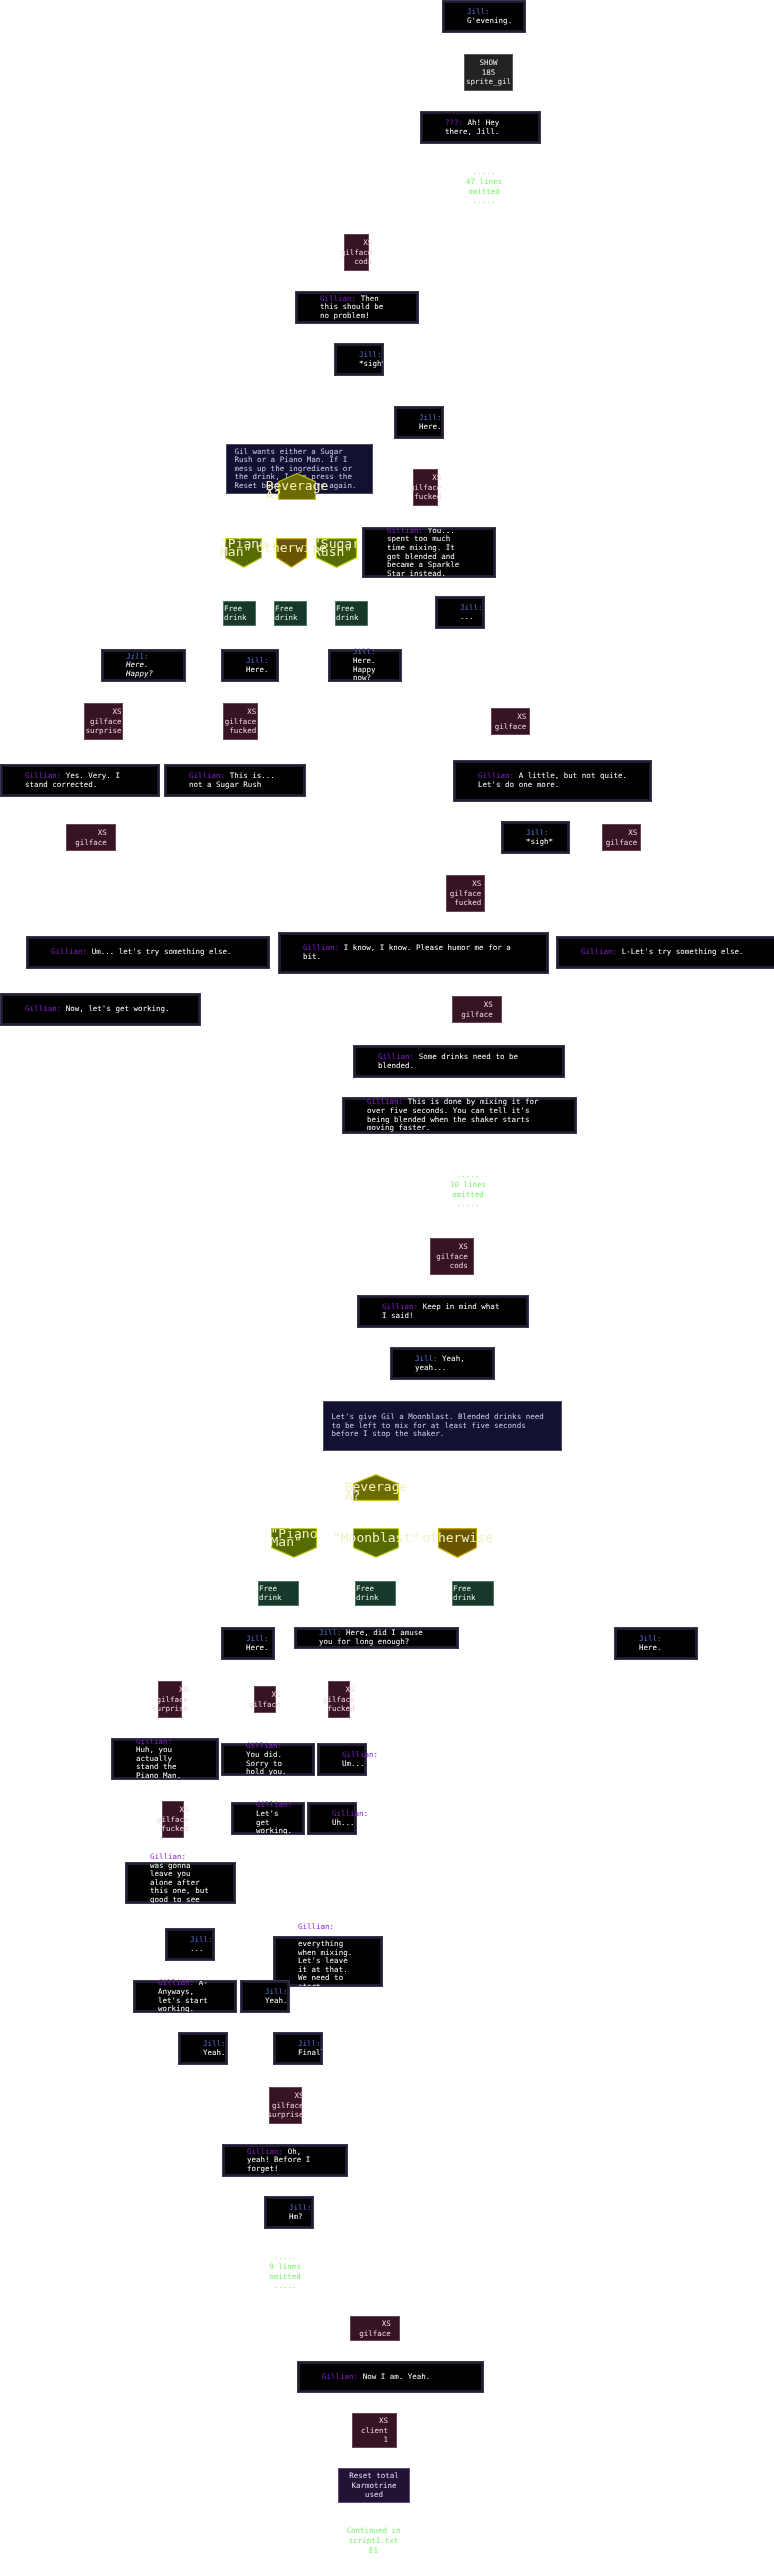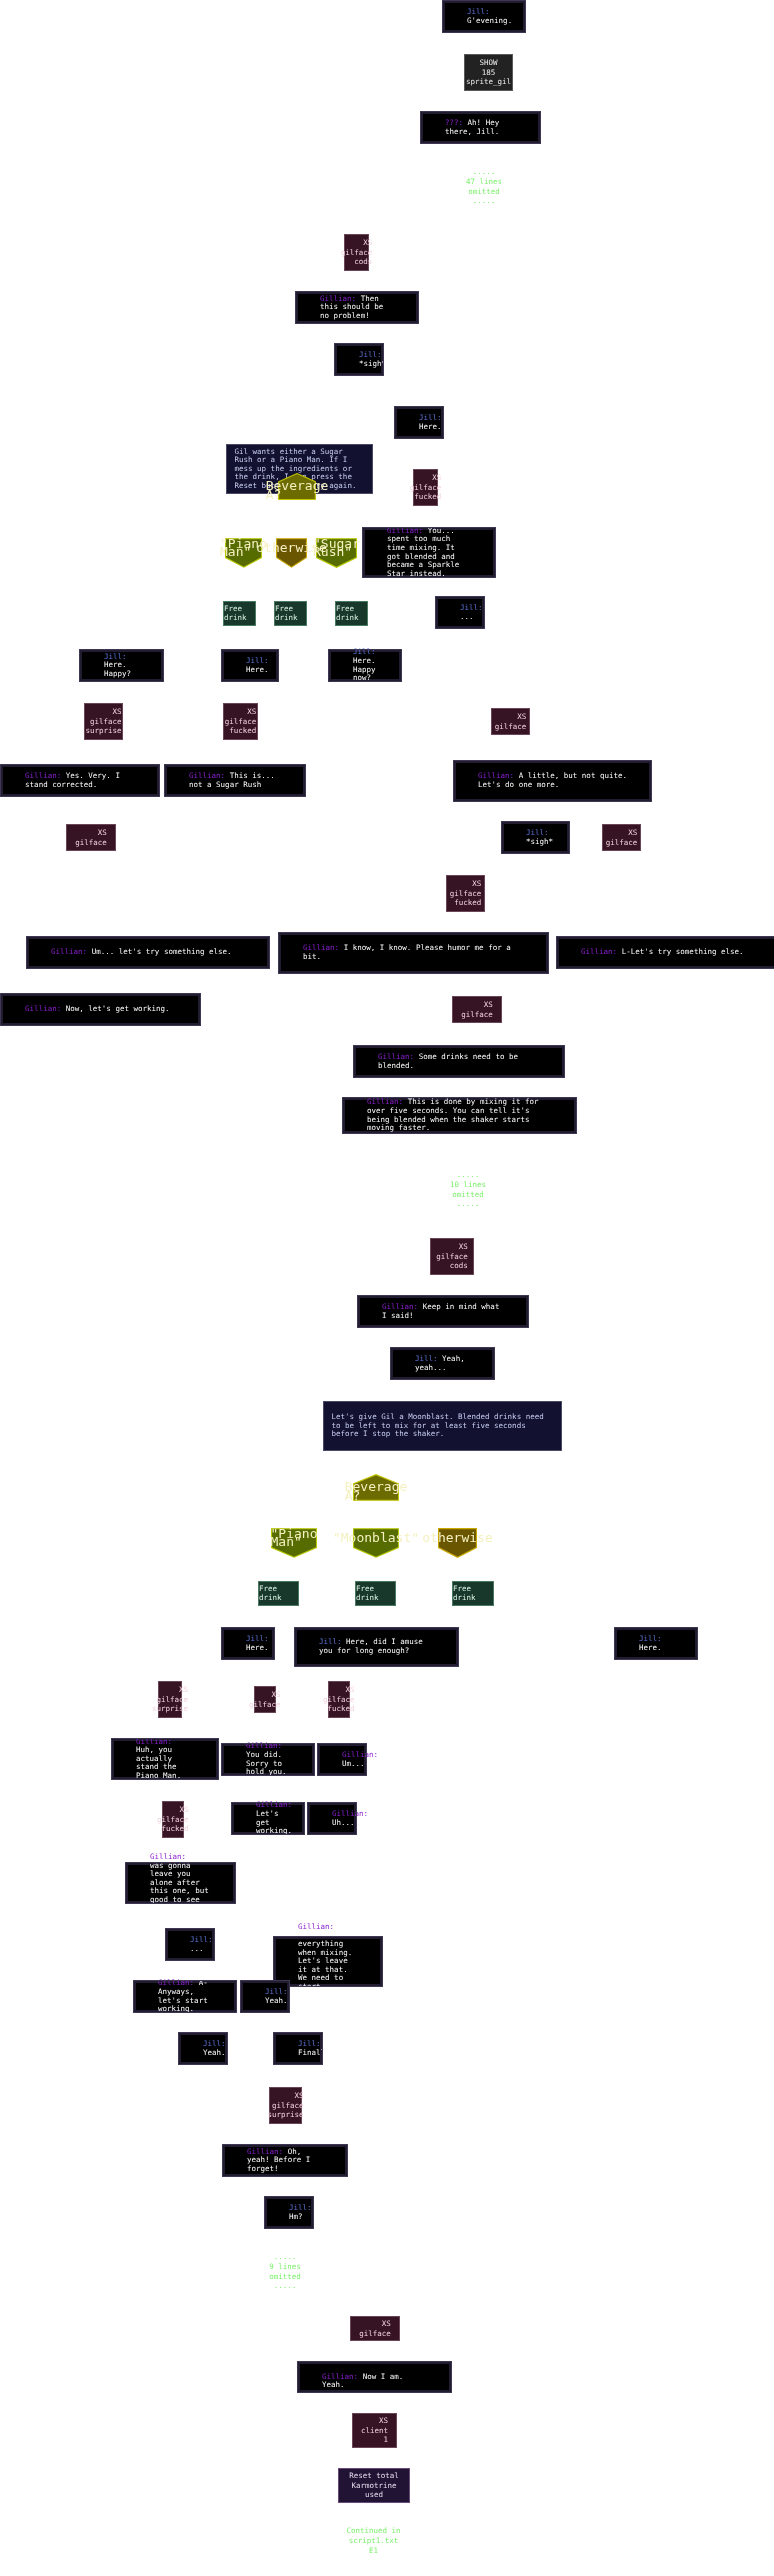--- a/index.html
+++ b/index.html
@@ -93,21 +93,21 @@
   <span class="txt"><span class="spk-gillian">Gillian</span><span class="spk-gillian">: </span><span>You... spent too much time mixing. It got blended and became a Sparkle Star instead.</span></span>
 </div>
 
 <div class="node free" style="left:223px;top:601px;width:33px;height:25px;">Free drink</div>
 <div class="node free" style="left:274px;top:601px;width:33px;height:25px;">Free drink</div>
 <div class="node free" style="left:335px;top:601px;width:33px;height:25px;">Free drink</div>
 <div class="node say" style="left:436px;top:597px;width:36px;height:31px;">
   <span class="txt"><span class="spk-jill">Jill</span><span class="spk-jill">: </span><span>...</span></span>
 </div>
 
-<div class="node say" style="left:80px;top:650px;width:83px;height:31px;">
+<div class="node say" style="left:102px;top:650px;width:83px;height:31px;font-style:italic;">
   <span class="txt"><span class="spk-jill">Jill</span><span class="spk-jill">: </span><span>Here. Happy?</span></span>
 </div>
 <div class="node say" style="left:222px;top:650px;width:56px;height:31px;">
   <span class="txt"><span class="spk-jill">Jill</span><span class="spk-jill">: </span><span>Here.</span></span>
 </div>
 <div class="node say" style="left:329px;top:650px;width:72px;height:31px;">
   <span class="txt"><span class="spk-jill">Jill</span><span class="spk-jill">: </span><span>Here. Happy now?</span></span>
 </div>
 
 <div class="node xs" style="left:84px;top:703px;width:39px;height:37px;">XS
@@ -204,21 +204,21 @@
   <span class="lbl" style="margin-top:-9.7px;">otherwise</span>
 </div>
 
 <div class="node free" style="left:258px;top:1581px;width:41px;height:25px;">Free drink</div>
 <div class="node free" style="left:355px;top:1581px;width:41px;height:25px;">Free drink</div>
 <div class="node free" style="left:452px;top:1581px;width:42px;height:25px;">Free drink</div>
 
 <div class="node say" style="left:222px;top:1628px;width:52px;height:31px;">
   <span class="txt"><span class="spk-jill">Jill</span><span class="spk-jill">: </span><span>Here.</span></span>
 </div>
-<div class="node say" style="left:295px;top:1628px;width:163px;height:38px;">
+<div class="node say" style="left:295px;top:1628px;width:163px;height:20px;">
   <span class="txt"><span class="spk-jill">Jill</span><span class="spk-jill">: </span><span>Here, did I amuse you for long enough?</span></span>
 </div>
 <div class="node say" style="left:615px;top:1628px;width:82px;height:31px;">
   <span class="txt"><span class="spk-jill">Jill</span><span class="spk-jill">: </span><span>Here.</span></span>
 </div>
 
 <div class="node xs" style="left:158px;top:1681px;width:24px;height:37px;">XS
 gilface
 surprise</div>
 <div class="node xs" style="left:254px;top:1686px;width:21.5px;height:27px;">XS
@@ -279,21 +279,21 @@
 <div class="node say" style="left:265px;top:2197px;width:41px;height:31px;">
   <span class="txt"><span class="spk-jill">Jill</span><span class="spk-jill">: </span><span>Hm?</span></span>
 </div>
 <div class="node omit" style="left:258px;top:2254px;width:54px;height:35px;">.....
 9 lines
 omitted
 .....</div>
 
 <div class="node xs" style="left:350px;top:2316px;width:50px;height:25px;">XS
 gilface</div>
-<div class="node say" style="left:298px;top:2362px;width:153px;height:30px;align-items:flex-end;">
+<div class="node say" style="left:298px;top:2362px;width:185px;height:30px;">
   <span class="txt"><span class="spk-gillian">Gillian</span><span class="spk-gillian">: </span><span>Now I am. Yeah.</span></span>
 </div>
 <div class="node xs" style="left:352px;top:2413px;width:45px;height:35px;">XS
 client
 1</div>
 <div class="node reset" style="left:338px;top:2468px;width:72px;height:35px;">Reset total
 Karmotrine
 used</div>
 <div class="node omit" style="left:333px;top:2525px;width:81px;height:32px;">Continued in
 script1.txt

